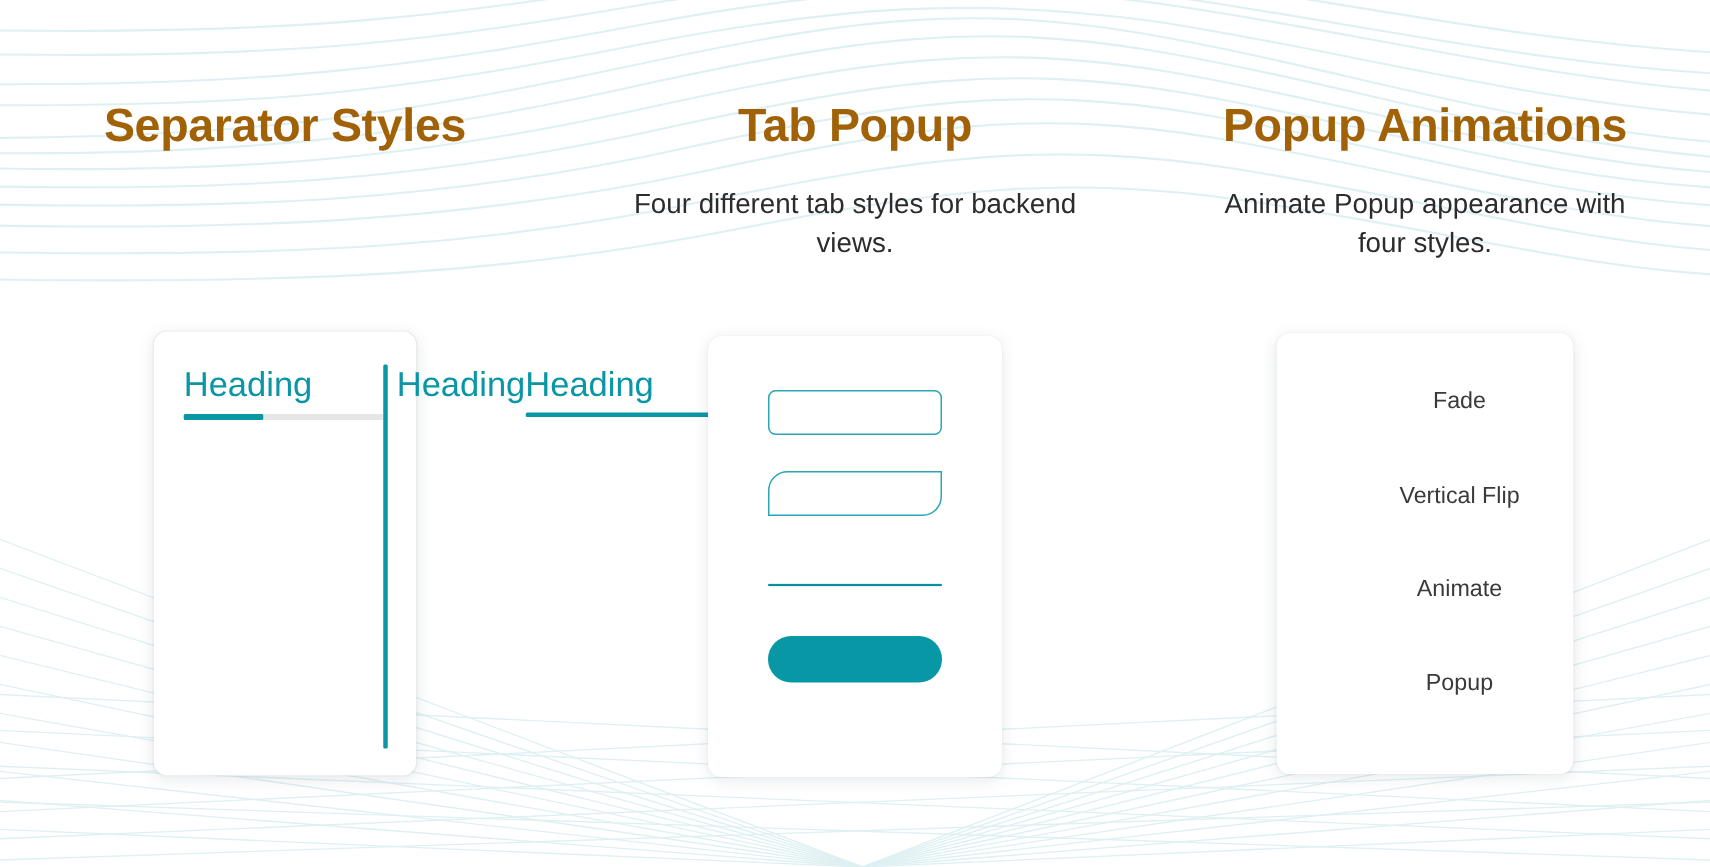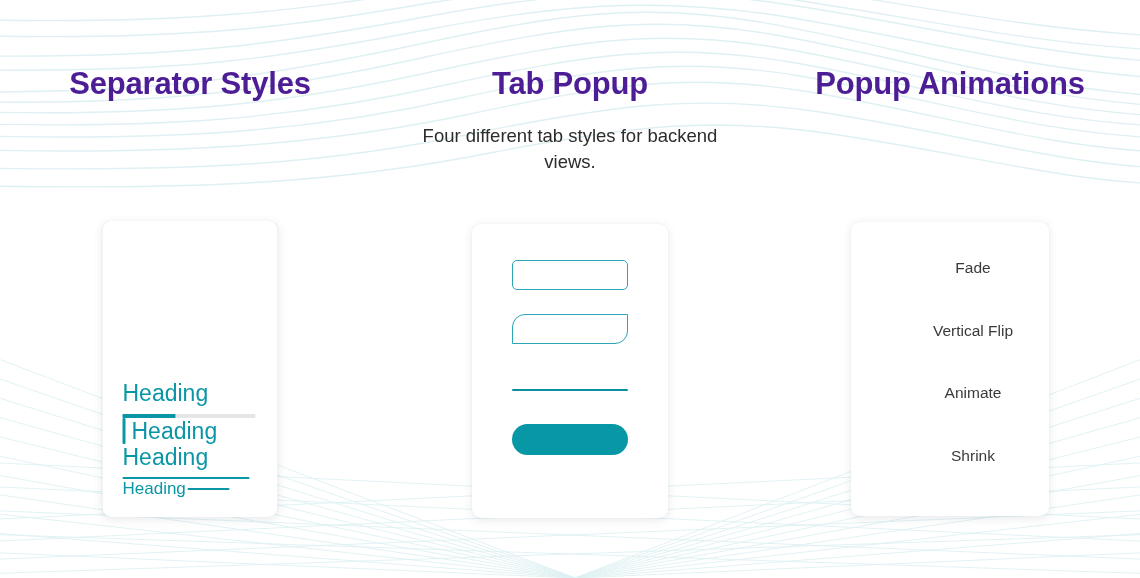--- a/index.html
+++ b/index.html
@@ -49,21 +49,21 @@
     flex-direction: column;
     align-items: center;
     position: relative;
   }
 
   .col-title {
     margin-top: 68px;
     font-size: 31px;
     font-weight: bold;
     letter-spacing: -0.2px;
-    color: #4c1d95;
+    color: #a16207;
     line-height: 1.05;
     text-align: center;
     white-space: nowrap;
   }
   .col-subtitle {
     margin-top: 22px;
     font-size: 18.5px;
     line-height: 1.45;
     color: #2c2c2c;
     text-align: center;
@@ -81,22 +81,22 @@
 
   
   .card-sep {
     left: 50%;
     transform: translateX(-50%);
     top: 221px;
     width: 175px;
     height: 296px;
     padding: 22px 20px 18px 20px;
     display: flex;
-    flex-direction: column;
-    justify-content: flex-end;
+    flex-direction: row;
+    justify-content: space-between;
   }
   .sep-item { position: relative; }
 
   .sep-head {
     color: #0b96a6;
     font-size: 23px;
     line-height: 1.15;
     white-space: nowrap;
   }
 
@@ -313,23 +313,24 @@
       <div class="card card-tabs">
         <div class="tab-shape tab-rounded-rect"></div>
         <div class="tab-shape tab-diagonal"></div>
         <div class="tab-shape tab-line"></div>
         <div class="tab-shape tab-pill"></div>
       </div>
     </div>
 
     <div class="column">
       <div class="col-title">Popup Animations</div>
+      <div class="col-subtitle">Animate Popup appearance with four styles.</div>
 
       <div class="card card-popup">
         <div class="popup-item">Fade</div>
         <div class="popup-item">Vertical Flip</div>
         <div class="popup-item">Animate</div>
-        <div class="popup-item">Shrink</div>
+        <div class="popup-item">Popup</div>
       </div>
     </div>
 
   </div>
 </div>
 
 </body></html>

